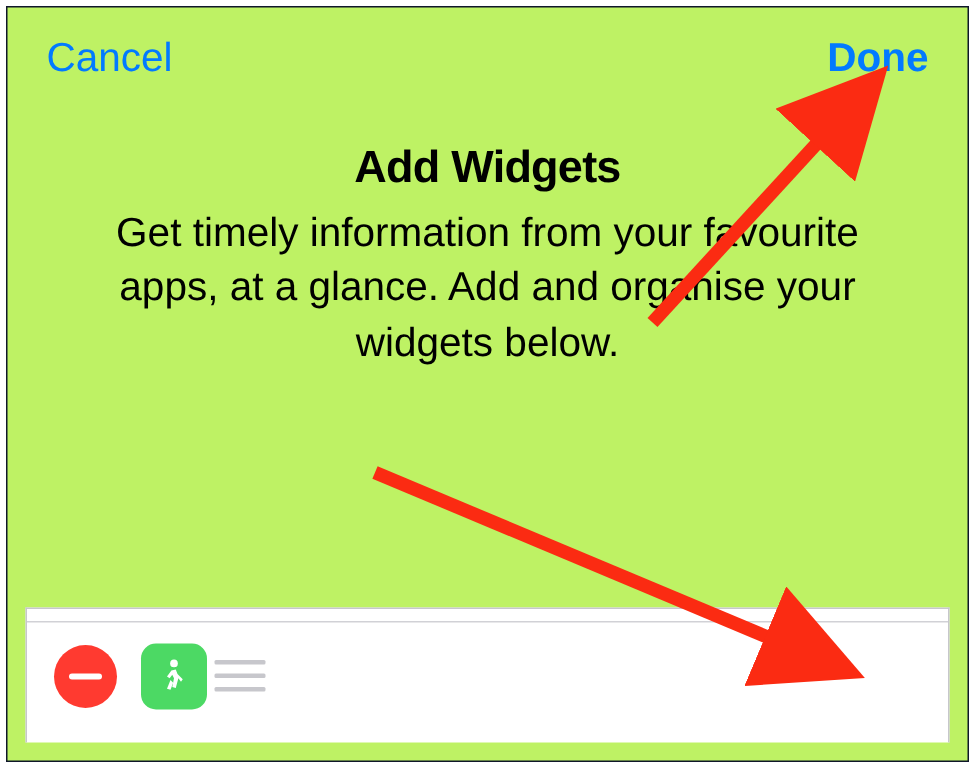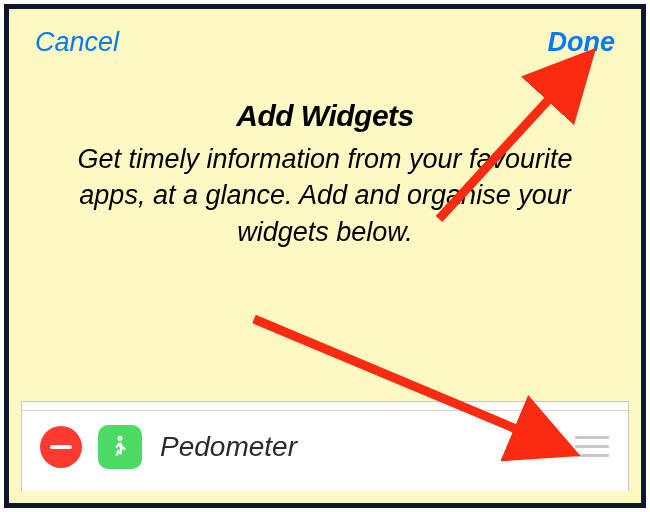--- a/index.html
+++ b/index.html
@@ -7,24 +7,23 @@
       width: 650px;
       height: 512px;
       font-family: -apple-system, "Helvetica Neue", Arial, sans-serif;
       background: #fff;
       position: relative;
       overflow: hidden;
     }
     .frame {
       position: absolute;
       top: 4px; left: 4px; right: 4px; bottom: 4px;
-      border: 5px solid #0f172a;
-      background: #fef9c3;
+      border: 1px solid #0f172a;
+      background: #bef264;
       overflow: hidden;
-      font-style: italic;
     }
     .navbar {
       display: flex;
       justify-content: space-between;
       align-items: flex-start;
       padding: 18px 26px 0 26px;
       height: 60px;
     }
     .nav-btn {
       color: #027aff;
@@ -141,21 +140,20 @@
   <div class="list-area">
     <div class="row">
       <div class="remove-btn"></div>
       <div class="app-icon">
         <svg viewBox="0 0 24 24" fill="#fff">
           <circle cx="12" cy="4.5" r="2.2"></circle>
           <path d="M13 8l-2.5.5L8 12l1.5 1 1.5-2 1 2-1 5 2 .5 1.5-5.5L16 15l1-1.5-3-3L13 8z"></path>
           <path d="M10 14l-2 5 2 .5 1.5-4z"></path>
         </svg>
       </div>
-      <div class="row-label">Pedometer</div>
       <div class="drag-handle">
         <span></span>
           <span></span>
           <span></span>
       </div>
     </div>
   </div>
 
   <svg class="arrow" style="left:410px; top:30px; width:200px; height:190px;">
     <defs>

